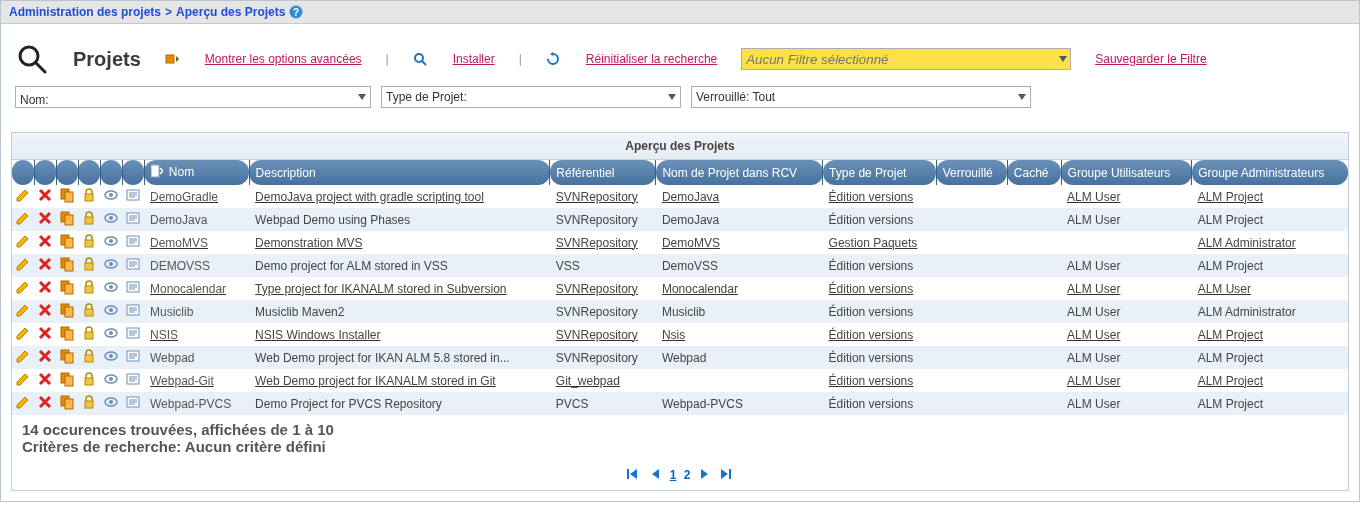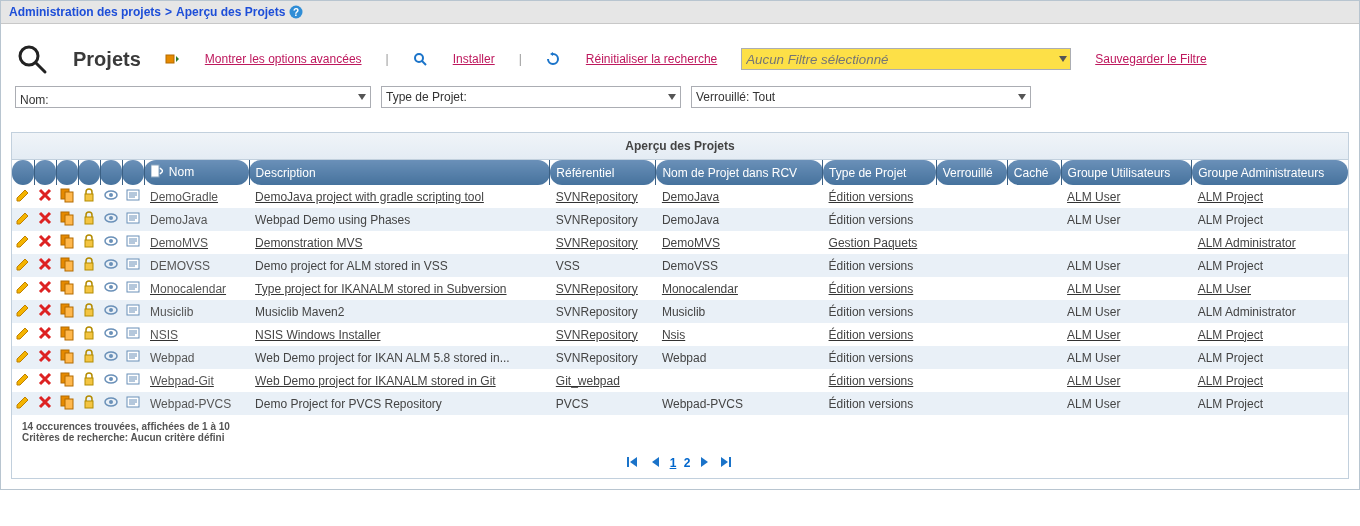--- a/index.html
+++ b/index.html
@@ -28,21 +28,21 @@
 .table-title { background: linear-gradient(#f0f4f8, #e4ecf4); text-align: center; font-weight: bold; color: #444; padding: 6px; border-bottom: 1px solid #c2d0dd; }
 table { border-collapse: collapse; width: 100%; }
 thead th { background: linear-gradient(#6a90b8, #46729d); color: #fff; font-weight: normal; text-align: left; padding: 4px 6px; border-right: 1px solid #3b6084; font-size: 12px; white-space: nowrap; border-radius: 12px; }
 thead th:last-child { border-right: none; }
 tbody td { padding: 3px 6px; border-bottom: 0; white-space: nowrap; color: #444; }
 tbody tr.odd { background: #fff; text-decoration: underline; }
 tbody tr.even { background: #e9f0f7; }
 tbody td.name-cell { color: #555; }
 .icon-cell { width: 22px; text-align: center; padding: 2px 2px; }
 .row-icon { width: 16px; height: 16px; display: inline-block; }
-.footer-info { padding: 6px 10px; font-weight: bold; color: #555; font-size: 10px; }
+.footer-info { padding: 6px 10px; font-weight: bold; color: #555; font-size: 15px; }
 .pager { text-align: center; padding: 6px; }
 .pager span { color: #0066cc; margin: 0 2px; cursor: pointer; font-weight: bold; }
 .pager .current { text-decoration: underline; }
 .pager-icon { display: inline-block; vertical-align: middle; }
 th.icon-h { width: 22px; }
 .sort-icon { display: inline-block; vertical-align: middle; margin-right: 3px; }
 </style>
 </head>
 <body>
 

